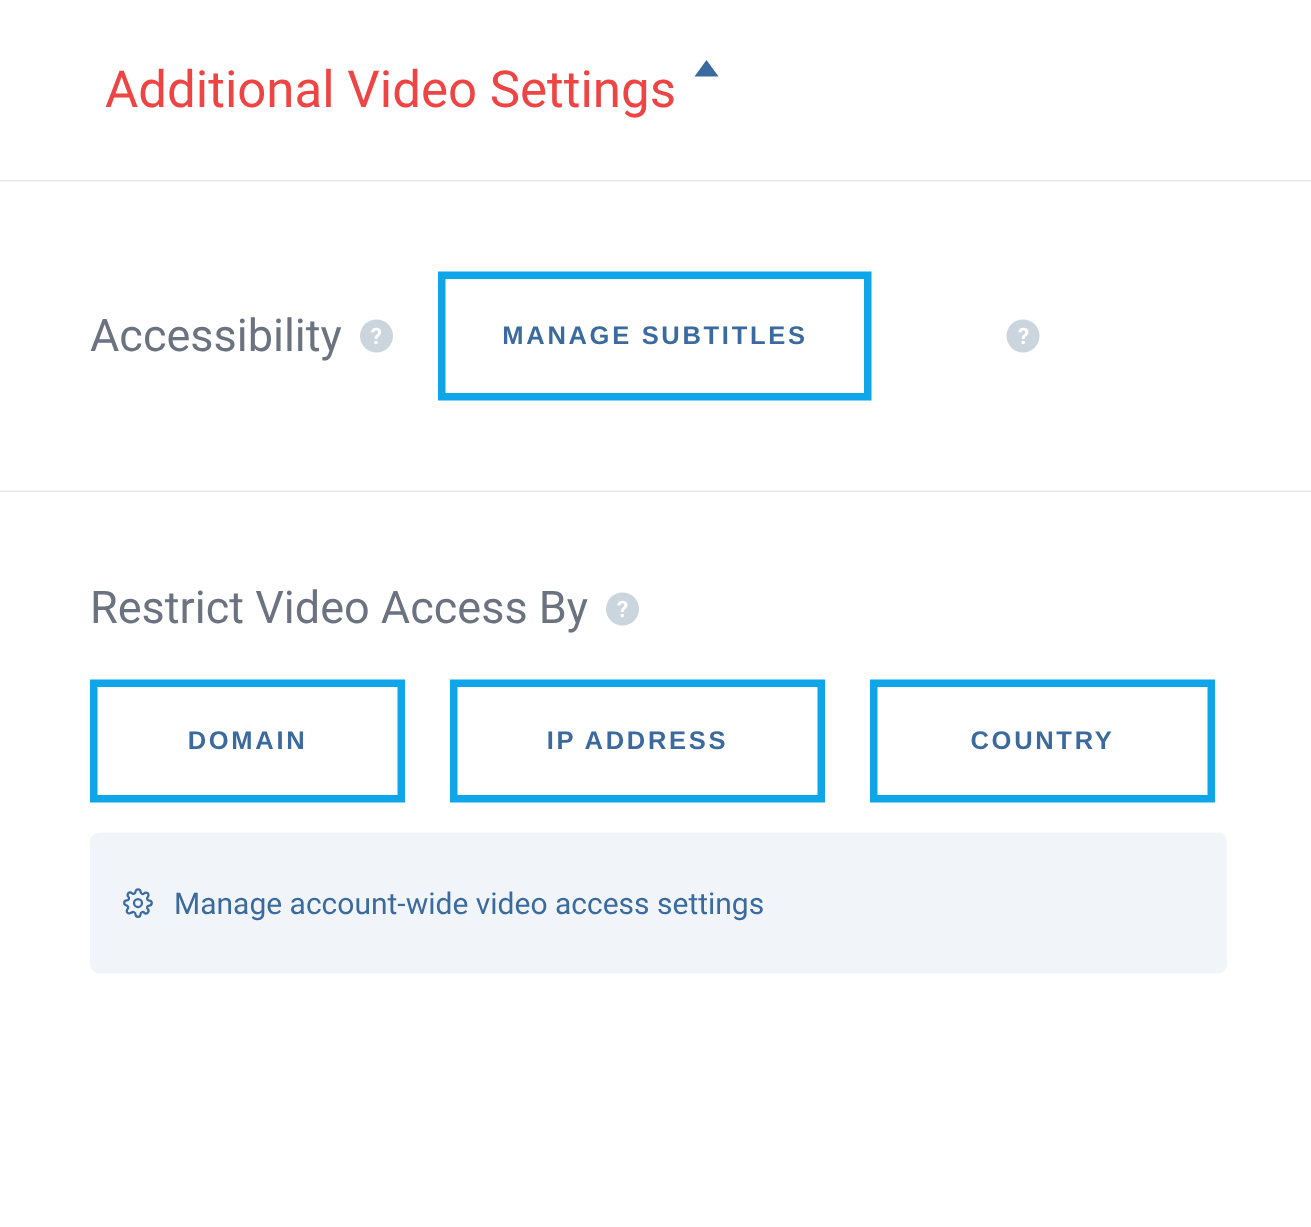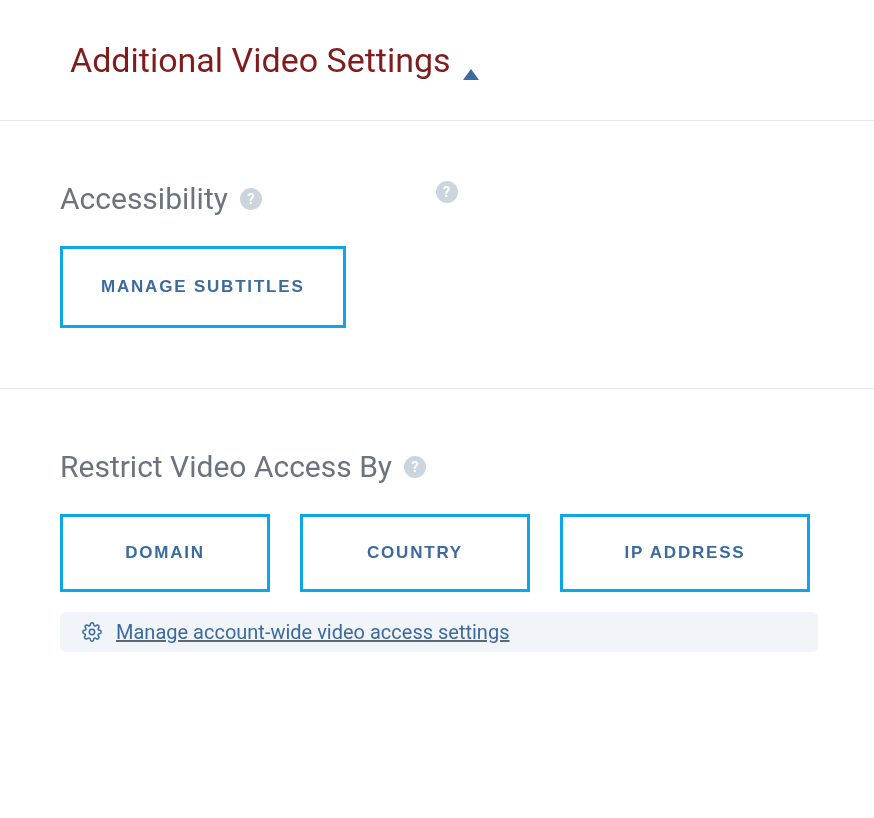--- a/index.html
+++ b/index.html
@@ -20,23 +20,23 @@
     }
 
     .header-section {
       padding: 40px 0 40px 70px;
       border-bottom: 1px solid #e5e7eb;
     }
 
     .page-title {
       font-size: 34px;
       font-weight: 400;
-      color: #7f1d1d;
+      color: #ef4444;
       display: inline-flex;
-      align-items: flex-end;
+      align-items: flex-start;
       gap: 12px;
       cursor: pointer;
     }
 
     .triangle-up {
       width: 0;
       height: 0;
       border-left: 8px solid transparent;
       border-right: 8px solid transparent;
       border-bottom: 11px solid #3b6a9e;
@@ -52,21 +52,20 @@
       padding: 60px 60px 40px 60px;
     }
 
     .two-col {
       display: flex;
       gap: 90px;
     }
 
     .col {
       display: flex;
-      flex-direction: column;
       gap: 30px;
     }
 
     .section-heading {
       font-size: 30px;
       font-weight: 400;
       color: #6b7280;
       display: inline-flex;
       align-items: center;
       gap: 12px;
@@ -80,21 +79,21 @@
       color: #ffffff;
       font-size: 15px;
       font-weight: 700;
       display: inline-flex;
       align-items: center;
       justify-content: center;
       cursor: pointer;
     }
 
     .btn {
-      border: 3px solid #0ea5e9;
+      border: 5px solid #0ea5e9;
       background: #ffffff;
       color: #3b6a9e;
       font-size: 17px;
       font-weight: 700;
       letter-spacing: 1.8px;
       padding: 28px 38px;
       text-align: center;
       cursor: pointer;
       min-width: 200px;
     }
@@ -116,27 +115,26 @@
       width: 250px;
     }
 
     .btn-row .btn.wide2 {
       width: 230px;
     }
 
     .link-banner {
       background: #f1f5f9;
       border-radius: 6px;
-      padding: 8px 22px;
+      padding: 35px 22px;
       display: flex;
       align-items: center;
       gap: 14px;
       cursor: pointer;
       width: 758px;
-      text-decoration: underline;
     }
 
     .link-banner-text {
       color: #3b6a9e;
       font-size: 20px;
       font-weight: 400;
     }
 
     .gear-svg {
       width: 20px;
@@ -177,22 +175,22 @@
   </div>
 
   <div class="content-section-2">
     <div class="section-heading">
       <span>Restrict Video Access By</span>
       <span class="help-icon">?</span>
     </div>
 
     <div class="btn-row">
       <button class="btn">DOMAIN</button>
+      <button class="btn wide">IP ADDRESS</button>
       <button class="btn wide2">COUNTRY</button>
-      <button class="btn wide">IP ADDRESS</button>
     </div>
 
     <div class="link-banner">
       <svg class="gear-svg" viewBox="0 0 24 24" fill="none" stroke="#3b6a9e" stroke-width="1.8">
         <circle cx="12" cy="12" r="3.2"></circle>
         <path d="M19.4 15a1.7 1.7 0 0 0 .34 1.87l.06.06a2 2 0 1 1-2.83 2.83l-.06-.06a1.7 1.7 0 0 0-1.87-.34 1.7 1.7 0 0 0-1.03 1.56V21a2 2 0 0 1-4 0v-.09a1.7 1.7 0 0 0-1.11-1.56 1.7 1.7 0 0 0-1.87.34l-.6.06a2 2 0 1 1-2.83-2.83l.06-.06a1.7 1.7 0 0 0 .34-1.87 1.7 1.7 0 0 0-1.56-1.03H3a2 2 0 0 1 0-4h.09a1.7 1.7 0 0 0 1.56-1.11 1.7 1.7 0 0 0-.34-1.87l-.06-.06a2 2 0 1 1 2.83-2.83l.06.06a1.7 1.7 0 0 0 1.87.34H9a1.7 1.7 0 0 0 1.03-1.56V3a2 2 0 0 1 4 0v.09a1.7 1.7 0 0 0 1.03 1.56 1.7 1.7 0 0 0 1.87-.34l.06-.06a2 2 0 1 1 2.83 2.83l-.06.06a1.7 1.7 0 0 0-.34 1.87V9a1.7 1.7 0 0 0 1.56 1.03H21a2 2 0 0 1 0 4h-.09a1.7 1.7 0 0 0-1.56 1.03z"></path>
       </svg>
       <span class="link-banner-text">Manage account-wide video access settings</span>
     </div>
   </div>

